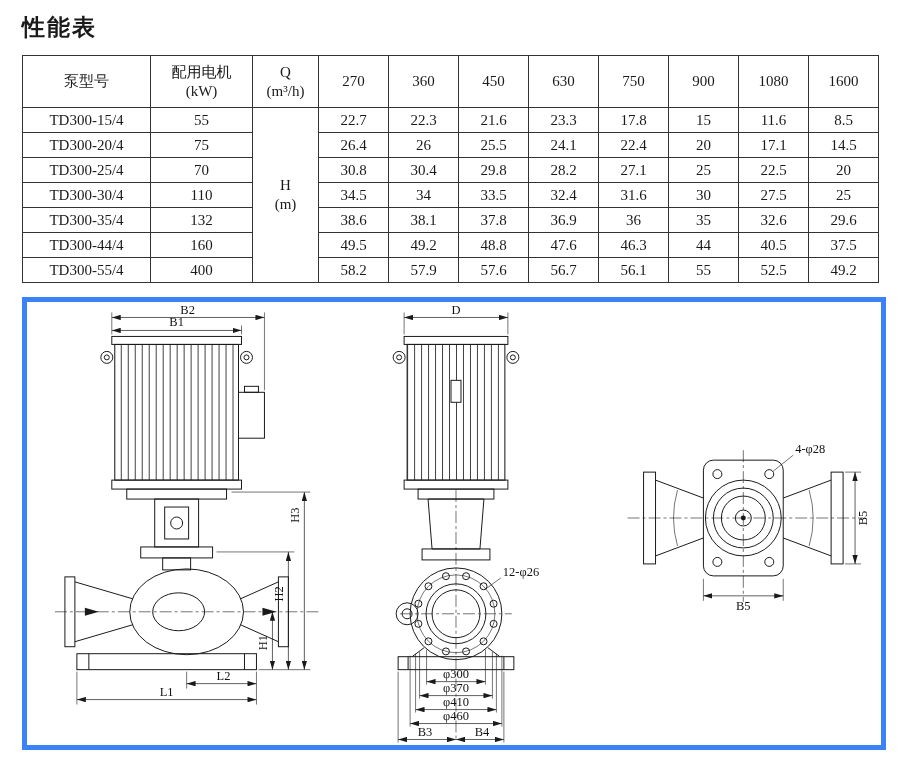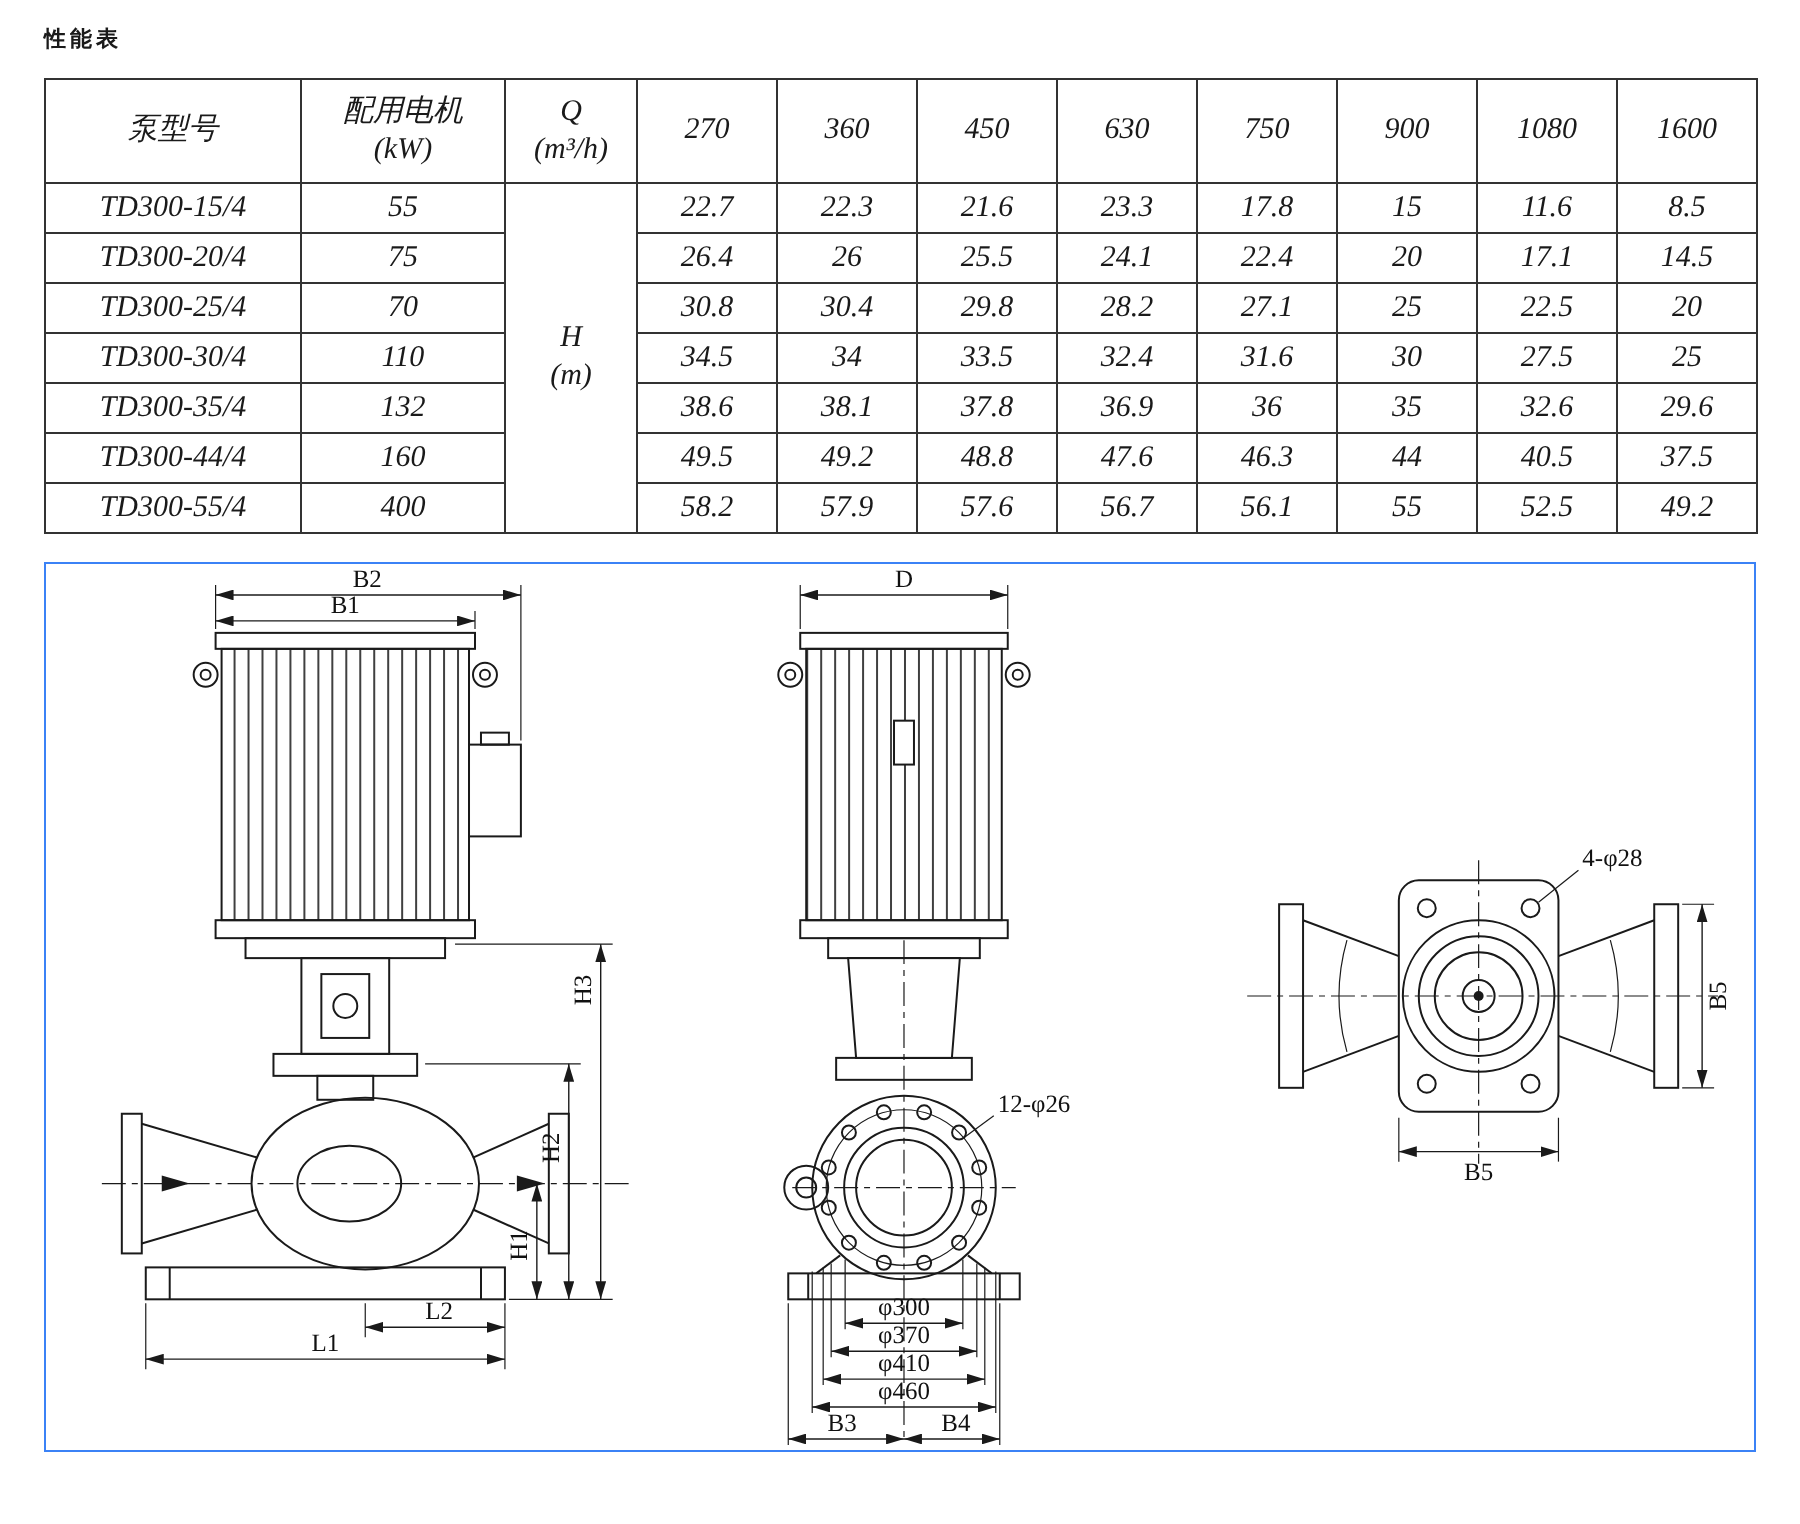--- a/index.html
+++ b/index.html
@@ -4,35 +4,35 @@
 <style>
   html,body { margin:0; padding:0; }
   body {
     width:900px; height:762px; background:#ffffff;
     font-family:"Liberation Serif", serif; color:#1a1a1a;
     overflow:hidden;
   }
   .wrap { padding:8px 22px 0 22px; }
   .title {
     font-family:Liberation Sans, sans-serif;
-    font-size:11px; font-weight:bold; letter-spacing:2px;
+    font-size:23px; font-weight:bold; letter-spacing:2px;
     margin:4px 0 12px 0;
   }
   table.perf {
-    border-collapse:collapse; width:856px; table-layout:fixed;font-style:italic;
+    border-collapse:collapse; width:856px; table-layout:fixed;
   }
   .perf th, .perf td {
     border:1px solid #333; text-align:center; vertical-align:middle;
     padding:0; font-weight:normal; font-size:15px; line-height:1.25;
     overflow:hidden; white-space:nowrap;
   }
   .perf thead th { height:51px; }
   .perf tbody td { height:24px; }
   .drawing-box {
-    margin-top:14px; width:854px; height:443px; border:1px solid #3b82f6;
+    margin-top:14px; width:854px; height:443px; border:5px solid #3b82f6;
     position:relative;
     text-decoration:underline;
   }
   .dwg line, .dwg rect, .dwg circle, .dwg ellipse, .dwg polygon, .dwg path {
     stroke:#1a1a1a; fill:none; stroke-width:1;
   }
   .dwg .thin { stroke-width:0.6; }
   .dwg .dim { stroke-width:0.7; }
   .dwg .cl { stroke-width:0.6; stroke-dasharray:12 3 3 3; }
   .dwg .solidfill { fill:#1a1a1a; stroke:none; }

